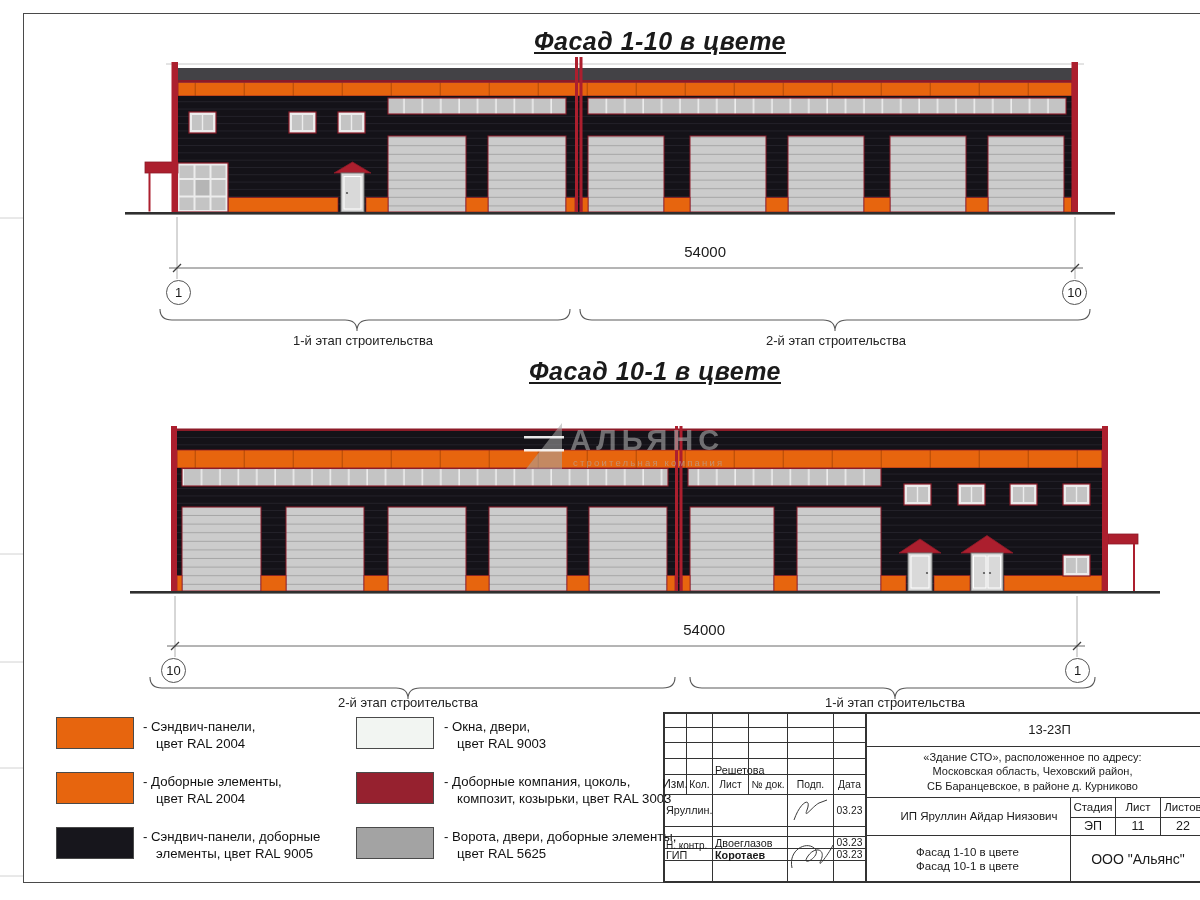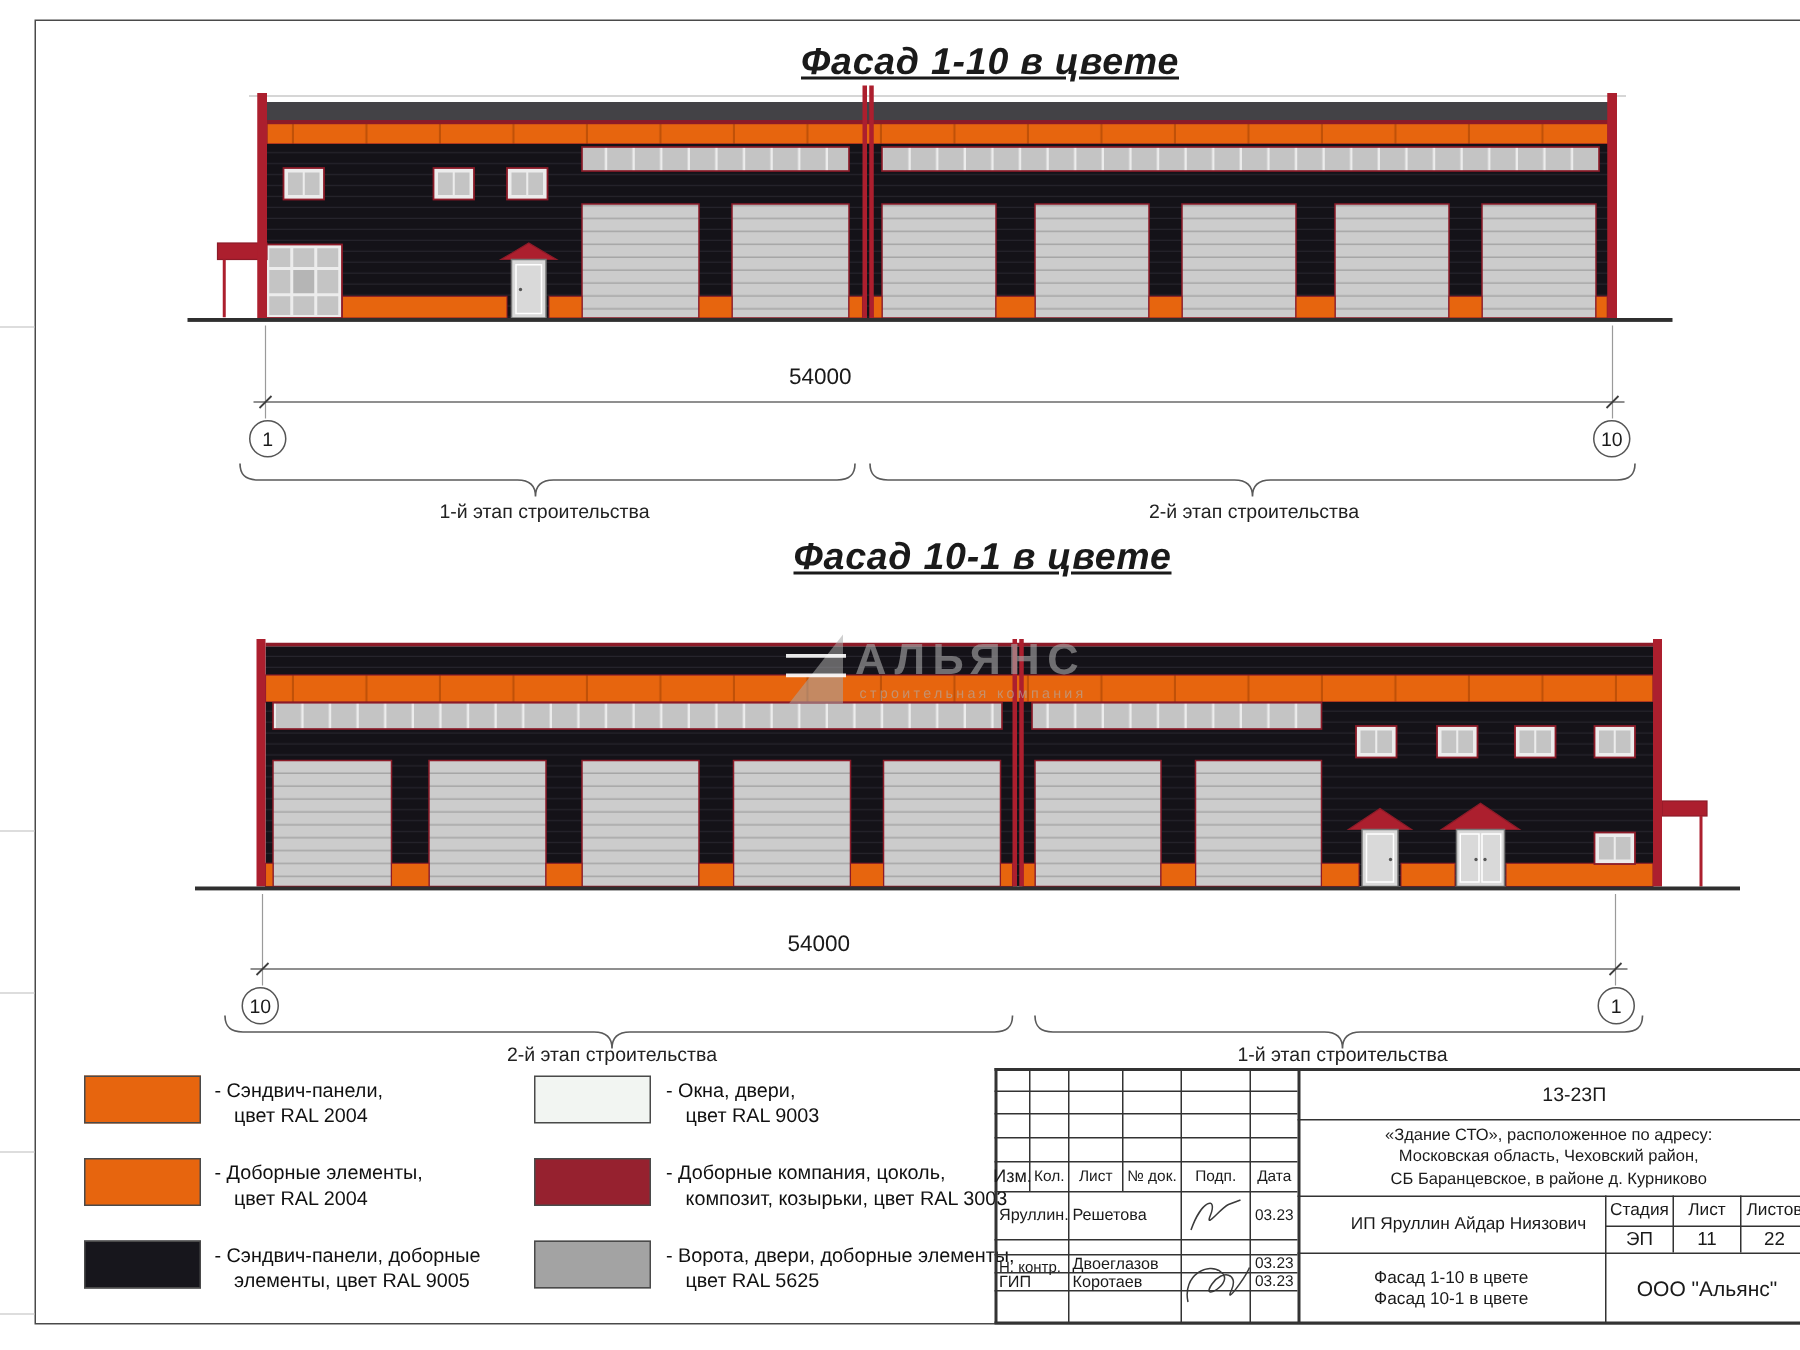--- a/index.html
+++ b/index.html
@@ -3,21 +3,21 @@
 <meta charset="utf-8">
 <style>
   html,body{margin:0;padding:0;}
   body{width:1200px;height:900px;position:relative;overflow:hidden;background:#fff;
        font-family:"Liberation Sans","DejaVu Sans",sans-serif;color:#1a1a1a;}
   .abs{position:absolute;}
   .ctr{display:flex;align-items:center;justify-content:center;text-align:center;}
   .sheet-frame{left:23px;top:13px;width:1190px;height:868px;border:1.8px solid var(--frame);}
   .fac-title{width:500px;text-align:center;font-size:25px;font-weight:bold;font-style:italic;
              text-decoration:underline;letter-spacing:0.5px;}
-  .dim-label{width:200px;text-align:left;font-size:15px;}
+  .dim-label{width:200px;text-align:right;font-size:15px;}
   .axis-marker{width:23px;height:23px;border:1.3px solid #555;border-radius:50%;background:#fff;
                font-size:13px;display:flex;align-items:center;justify-content:center;}
   .stage-label{width:240px;text-align:center;font-size:13px;color:#222;}
   .legend-swatch{width:76px;height:30px;border:1px solid #4a4a4a;}
   .legend-label{font-size:13.2px;line-height:16.5px;color:#111;}
   .legend-label .l2{padding-left:13px;display:block;}
   .bl{background:#333;}
   .wm-title{font-size:29px;font-weight:bold;letter-spacing:5px;color:rgba(168,168,168,0.62);}
   .wm-sub{font-size:9.5px;letter-spacing:2.2px;color:rgba(175,175,175,0.60);}
   svg{position:absolute;left:0;top:0;}
@@ -305,27 +305,27 @@
   <div class="abs bl" style="left:1160px;top:797px;width:1px;height:38px;"></div>
 
   <div class="abs ctr" style="left:664px;top:775px;width:22px;height:18px;font-size:12px;">Изм.</div>
   <div class="abs ctr" style="left:687px;top:775px;width:25px;height:18px;font-size:10.3px;">Кол.</div>
   <div class="abs ctr" style="left:713px;top:775px;width:35px;height:18px;font-size:10.3px;">Лист</div>
   <div class="abs ctr" style="left:749px;top:775px;width:38px;height:18px;font-size:10.3px;">№ док.</div>
   <div class="abs ctr" style="left:788px;top:775px;width:45px;height:18px;font-size:10.3px;">Подп.</div>
   <div class="abs ctr" style="left:834px;top:775px;width:31px;height:18px;font-size:10.3px;">Дата</div>
 
   <div class="abs" style="left:666px;top:804px;font-size:10.8px;">Яруллин.</div>
-  <div class="abs" style="left:715px;top:804px;font-size:10.8px;">Решетова</div>
+  <div class="abs" style="left:715px;top:764px;font-size:10.8px;">Решетова</div>
   <div class="abs ctr" style="left:834px;top:804px;width:31px;height:13px;font-size:10.3px;">03.23</div>
   <div class="abs" style="left:666px;top:808px;font-size:10px;margin-top:32px;">Н. контр.</div>
   <div class="abs" style="left:715px;top:837px;font-size:10.8px;">Двоеглазов</div>
   <div class="abs ctr" style="left:834px;top:837px;width:31px;height:11px;font-size:10.3px;">03.23</div>
   <div class="abs" style="left:666px;top:849px;font-size:10.8px;">ГИП</div>
-  <div class="abs" style="left:715px;top:849px;font-size:10.8px;">Коротаев</div>
+  <div class="abs" style="left:715px;top:849px;font-size:10.8px;font-weight:bold;">Коротаев</div>
   <div class="abs ctr" style="left:834px;top:849px;width:31px;height:11px;font-size:10.3px;">03.23</div>
 
   <div class="abs ctr" style="left:866px;top:713px;width:333px;height:32px;font-size:13px;margin-left:17px;">13-23П</div>
   <div class="abs ctr" style="left:866px;top:747px;width:333px;height:49px;font-size:11px;line-height:14.5px;flex-direction:column;">
     <span>«Здание СТО», расположенное по адресу:</span>
     <span>Московская область, Чеховский район,</span>
     <span>СБ Баранцевское, в районе д. Курниково</span>
   </div>
   <div class="abs ctr" style="left:866px;top:798px;width:226px;height:36px;font-size:11.5px;">ИП Яруллин Айдар Ниязович</div>
   <div class="abs ctr" style="left:1071px;top:798px;width:44px;height:18px;font-size:11.5px;">Стадия</div>

